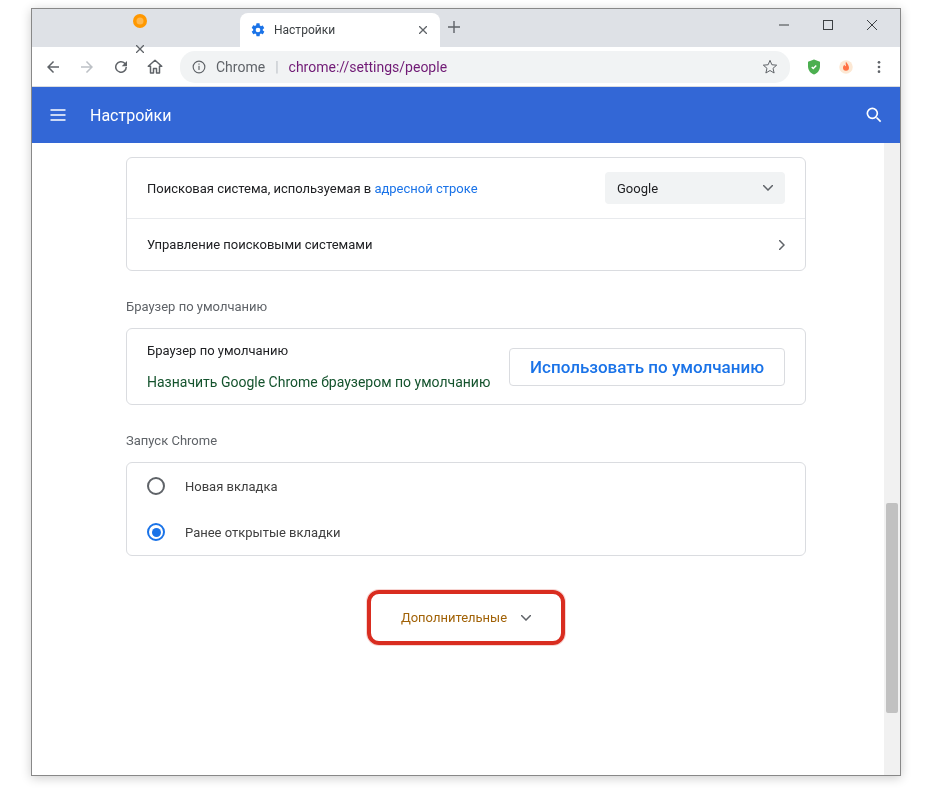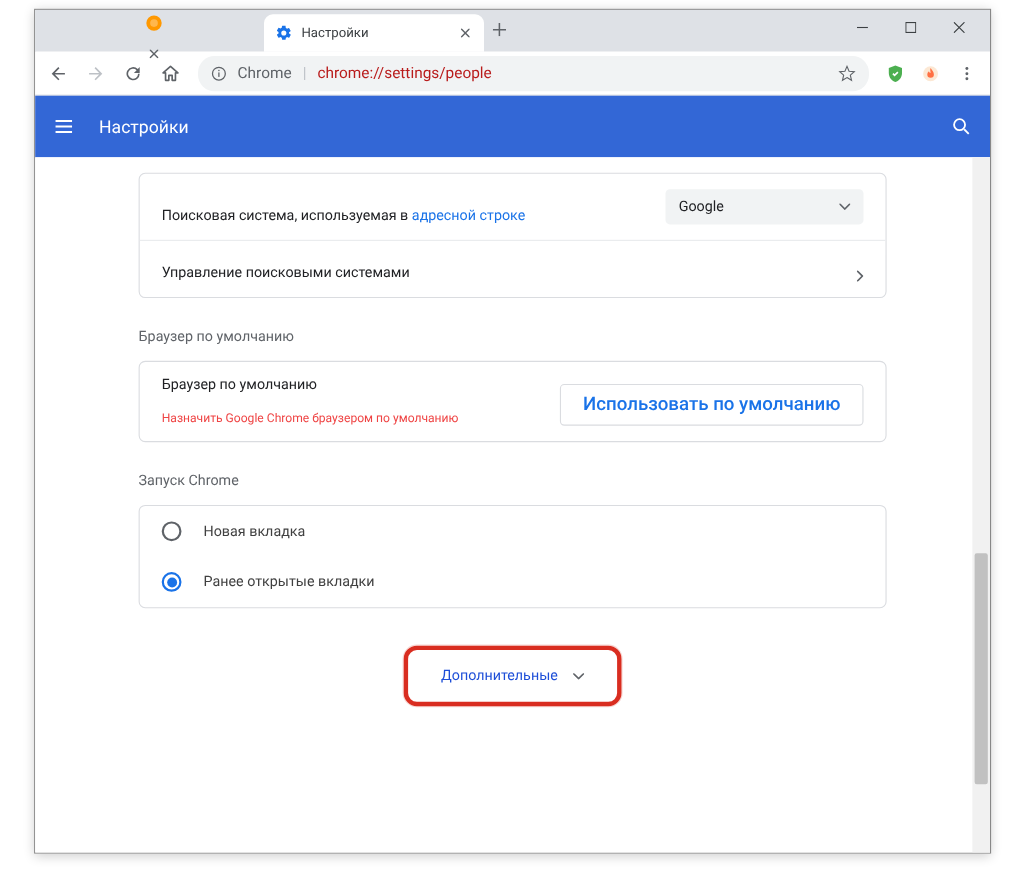--- a/index.html
+++ b/index.html
@@ -21,55 +21,55 @@
 .win-controls { display: flex; align-items: center; height: 32px; padding-right: 6px; margin-bottom: auto; }
 .win-btn { width: 44px; height: 30px; display: flex; align-items: center; justify-content: center; color: #3c4043; }
 
 
 .toolbar { height: 40px; background: #fff; border-bottom: 1px solid #dadce0; display: flex; align-items: center; padding: 0 6px; gap: 4px; }
 .tb-btn { width: 30px; height: 30px; display: flex; align-items: center; justify-content: center; color: #5f6368; border-radius: 50%; }
 .tb-btn.disabled { color: #bdc1c6; }
 .omnibox { flex: 1; height: 32px; background: #f1f3f4; border-radius: 15px; display: flex; align-items: center; padding: 0 12px; gap: 10px; font-size: 14px; color: #5f6368; margin: 0 6px; }
 .omni-prefix { color: #5f6368; }
 .omni-sep { color: #bdc1c6; }
-.omni-path { color: #b91c1c; }
+.omni-path { color: #701a75; }
 .omni-star { margin-left: auto; }
 .ext-icon { width: 28px; height: 28px; display: flex; align-items: center; justify-content: center; }
 
 
 .page-header { height: 56px; background: #3367d6; display: flex; align-items: center; color: #fff; padding: 0 16px; }
 .page-header-title { font-size: 16px; font-weight: 400; margin-left: 22px; }
 .page-header-search { margin-left: auto; }
 
 
 .content-wrap { flex: 1; background: #fff; display: flex; overflow: hidden; position: relative; }
 .content { flex: 1; overflow-y: auto; padding: 0 10px 20px; }
 .scrollbar-fake { position: absolute; right: 0; top: 0; bottom: 0; width: 16px; background: #f1f1f1; }
 .scrollbar-thumb { position: absolute; right: 2px; width: 12px; background: #c1c1c1; border-radius: 2px; }
 
 .card { width: 680px; margin: 0 auto; background: #fff; border: 1px solid #dadce0; border-radius: 6px; }
 .section-title { width: 680px; margin: 28px auto 14px; font-size: 13px; color: #5f6368; }
 
-.row { display: flex; align-items: flex-end; padding: 14px 20px; min-height: 52px; font-size: 13px; color: #202124; }
+.row { display: flex; align-items: center; padding: 14px 20px; min-height: 52px; font-size: 13px; color: #202124; }
 .row + .row { border-top: 1px solid #e8eaed; gap: 20px; }
 .row-link { color: #1a73e8; }
-.row-sub { font-size: 11px; color: #ef4444; margin-top: 16px; }
+.row-sub { font-size: 14px; color: #14532d; margin-top: 16px; }
 .row-main { flex: 1; }
 .select-fake { min-width: 180px; height: 32px; background: #f1f3f4; border-radius: 4px; display: flex; align-items: center; padding: 0 12px; font-size: 13px; color: #202124; justify-content: space-between; gap: 0; }
 .raised-btn { border: 1px solid #dadce0; padding: 8px 20px; border-radius: 4px; font-size: 17px; color: #1a73e8; background: #fff; font-weight: 500; }
 
 
 .radio-row { display: flex; align-items: center; padding: 14px 20px; gap: 20px; font-size: 13px; color: #404040; }
 .radio { width: 18px; height: 18px; border: 2px solid #5f6368; border-radius: 50%; display: flex; align-items: center; justify-content: center; flex-shrink: 0; }
 .radio.checked { border-color: #1a73e8; }
 .radio.checked::after { content: ""; width: 9px; height: 9px; background: #1a73e8; border-radius: 50%; }
 
 
 .advanced-wrap { display: flex; justify-content: center; margin: 34px auto 20px; }
-.advanced-btn { display: flex; align-items: center; gap: 14px; padding: 10px 22px; font-size: 13px; color: #1d4ed8; background: #fff; cursor: pointer; }
+.advanced-btn { display: flex; align-items: center; gap: 14px; padding: 10px 22px; font-size: 13px; color: #a16207; background: #fff; cursor: pointer; }
 .highlight-box { border: 4px solid #d92d20; border-radius: 12px; padding: 6px 8px; box-shadow: 0 0 0 1px rgba(217,45,32,0.2); }
 
 svg { display: block; }
 </style>
 </head>
 <body>
 
 <div class="window">
 
   <div class="titlebar">

